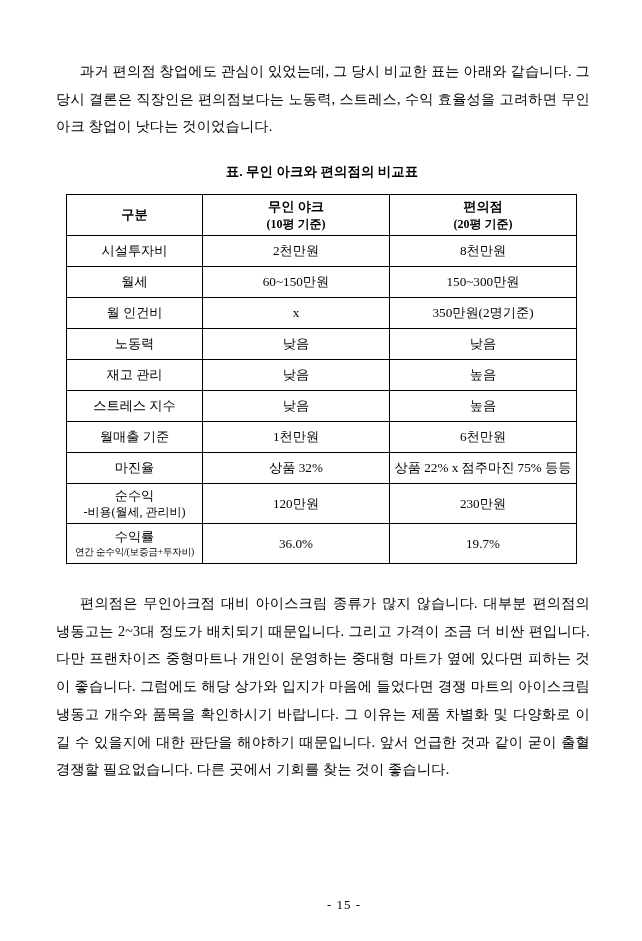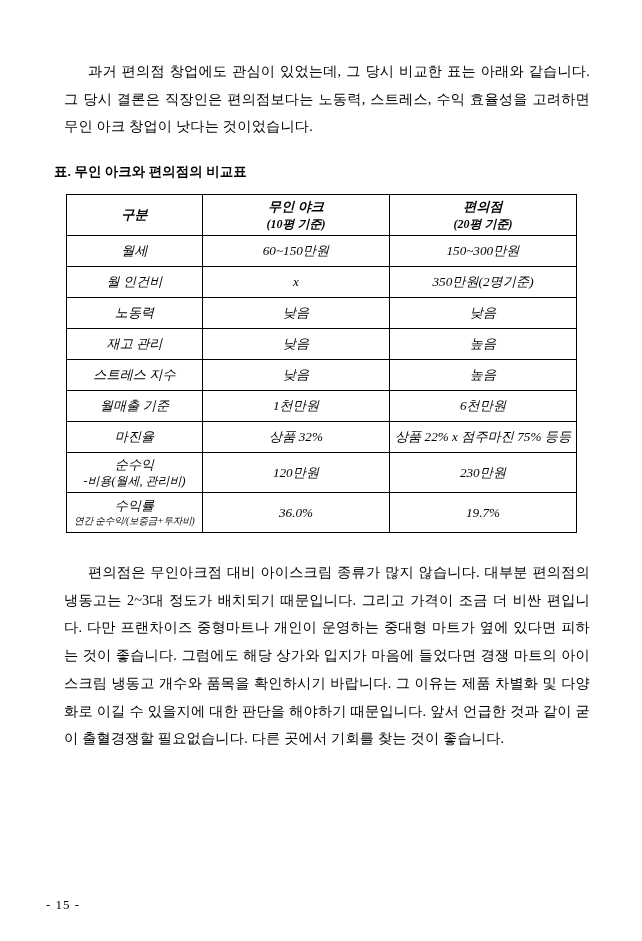--- a/index.html
+++ b/index.html
@@ -20,39 +20,39 @@
     height: 941px;
     box-sizing: border-box;
     padding: 58px 52px 0 52px;
     position: relative;
   }
   .para {
     font-size: 14.2px;
     line-height: 1.95;
     text-align: justify;
     text-justify: inter-character;
-    margin: 0 0 8px 12px;
+    margin: 0 0 8px 4px;
     word-break: break-all;
     letter-spacing: 0.2px;
   }
   .para.first {
     text-indent: 24px;
   }
   .table-caption {
     font-size: 13.4px;
     font-weight: bold;
     margin: 22px 0 10px 2px;
     letter-spacing: 0.1px;
+    text-align: center;
   }
   table.cmp {
     border-collapse: collapse;
     width: 510px;
     margin: 13px auto 0 14px;
     table-layout: fixed;
-    font-style: italic;
   }
   table.cmp td, table.cmp th {
     border: 1px solid #000000;
     text-align: center;
     vertical-align: middle;
     font-size: 13.2px;
     font-weight: normal;
     padding: 0;
     height: 30px;
     line-height: 1.35;
@@ -86,20 +86,21 @@
     font-size: 12px;
   }
   .after-table {
     margin-top: 26px;
   }
   .footer {
     position: absolute;
     left: 0;
     right: 0;
     bottom: 28px;
+    text-align: center;
     font-size: 13px;
     letter-spacing: 1px;
     margin-left: 46px;
   }
 </style>
 </head>
 <body>
 
 <div class="page">
 
@@ -122,20 +123,25 @@
           <span>무인 야크</span>
           <span class="hdr-sub">(10평 기준)</span>
         </th>
         <th>
           <span>편의점</span>
           <span class="hdr-sub">(20평 기준)</span>
         </th>
       </tr>
     </thead>
     <tbody>
+      <tr>
+        <td class="row-label">시설투자비</td>
+        <td>2천만원</td>
+        <td>8천만원</td>
+      </tr>
       <tr>
         <td class="row-label">월세</td>
         <td>60~150만원</td>
         <td>150~300만원</td>
       </tr>
       <tr>
         <td class="row-label">월 인건비</td>
         <td>x</td>
         <td>350만원(2명기준)</td>
       </tr>

